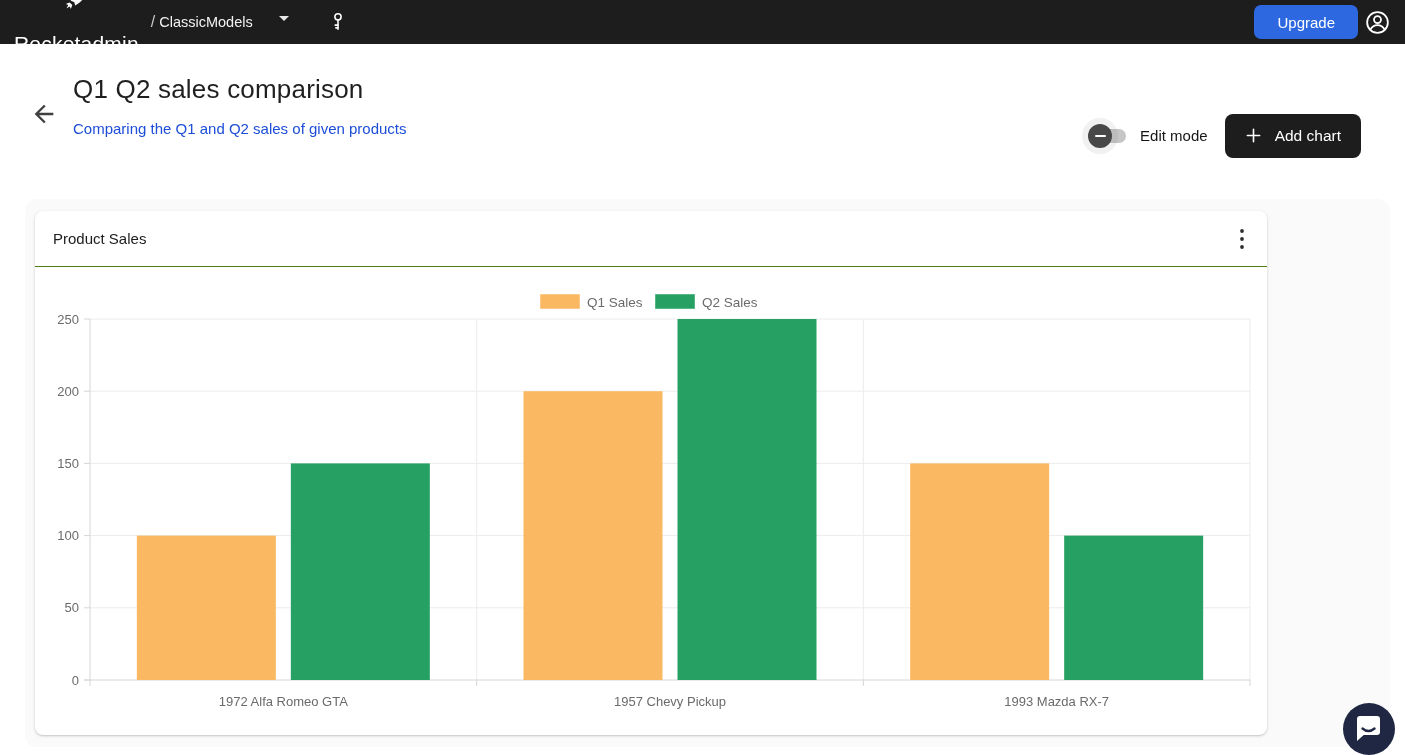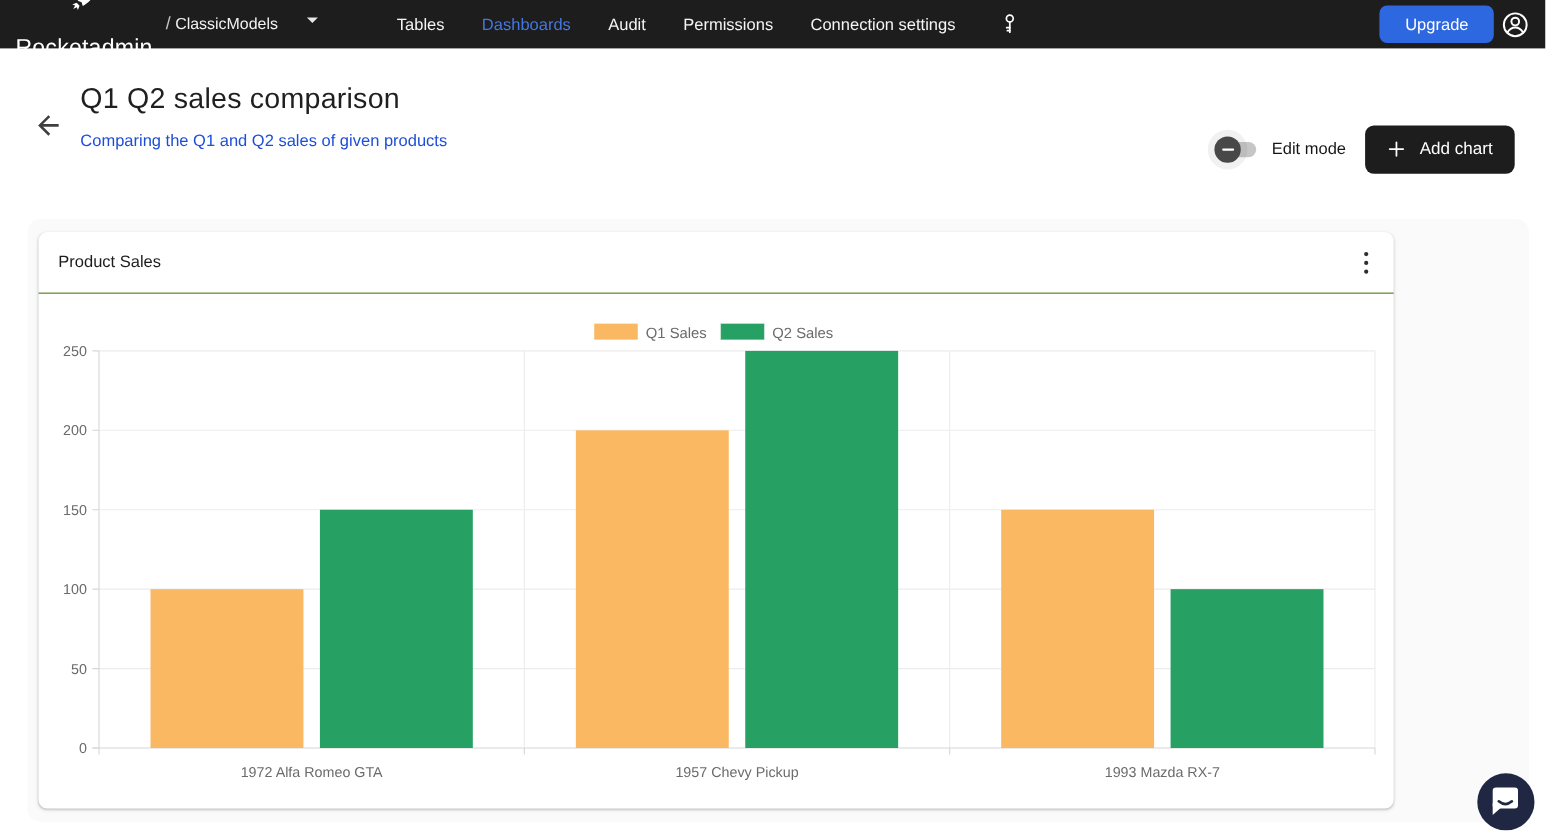--- a/index.html
+++ b/index.html
@@ -25,21 +25,21 @@
   .nav-link.active { color:#4377e2; }
   .key-btn { margin-left:38px; display:flex; align-items:center; cursor:pointer; }
   .nav-right { margin-left:auto; display:flex; align-items:center; gap:6px; }
   .upgrade-btn {
     background:#2d68e0; color:#fff; border:none; border-radius:7px;
     height:34px; padding:0 23px; font-size:15px; font-family:inherit; cursor:pointer;
   }
   .account-btn { display:flex; align-items:center; cursor:pointer; }
 
   
-  .page-header { display:flex; padding:30px 28px 0 30px; height:139px; }
+  .page-header { display:flex; padding:30px 44px 0 30px; height:139px; }
   .back-btn { width:28px; height:28px; margin-top:26px; background:none; border:none; padding:0; cursor:pointer; }
   .header-titles { margin-left:15px; }
   .page-title { margin:0; font-size:26px; font-weight:500; color:#1f1f1f; letter-spacing:.2px; }
   .page-subtitle { margin:15px 0 0 0; font-size:15px; color:#1d4ed8; }
   .header-actions { margin-left:auto; display:flex; align-items:center; gap:17px; margin-top:14px; }
   .toggle-group { display:flex; align-items:center; gap:14px; font-size:15px; color:#161616; cursor:pointer; }
   .switch { position:relative; width:34px; height:14px; background:#c6c6c6; border-radius:7px; }
   .switch-thumb {
     position:absolute; left:-4px; top:-5px; width:24px; height:24px; border-radius:50%;
     background:#484848; display:flex; align-items:center; justify-content:center;
@@ -87,27 +87,20 @@
       </svg>
     </span>
     <span class="brand-name">Rocketadmin</span>
   </div>
   <span class="brand-sep">/</span>
   <div class="db-select">
     <span>ClassicModels</span>
     <span class="caret"></span>
   </div>
 
-  <nav class="nav-links">
-      <a class="nav-link">Tables</a>
-      <a class="nav-link active">Dashboards</a>
-      <a class="nav-link">Audit</a>
-      <a class="nav-link">Permissions</a>
-      <a class="nav-link">Connection settings</a>
-    </nav>
 
   <div class="key-btn">
     <svg width="22" height="22" viewBox="0 0 24 24">
       <g fill="none" stroke="#ffffff" stroke-width="1.7" stroke-linecap="round">
         <circle cx="12" cy="6.4" r="3.4"></circle>
         <path d="M12 9.8 V 20"></path>
         <path d="M12 15.4 H 8.9"></path>
         <path d="M12 18.4 H 9.6"></path>
       </g>
     </svg>

